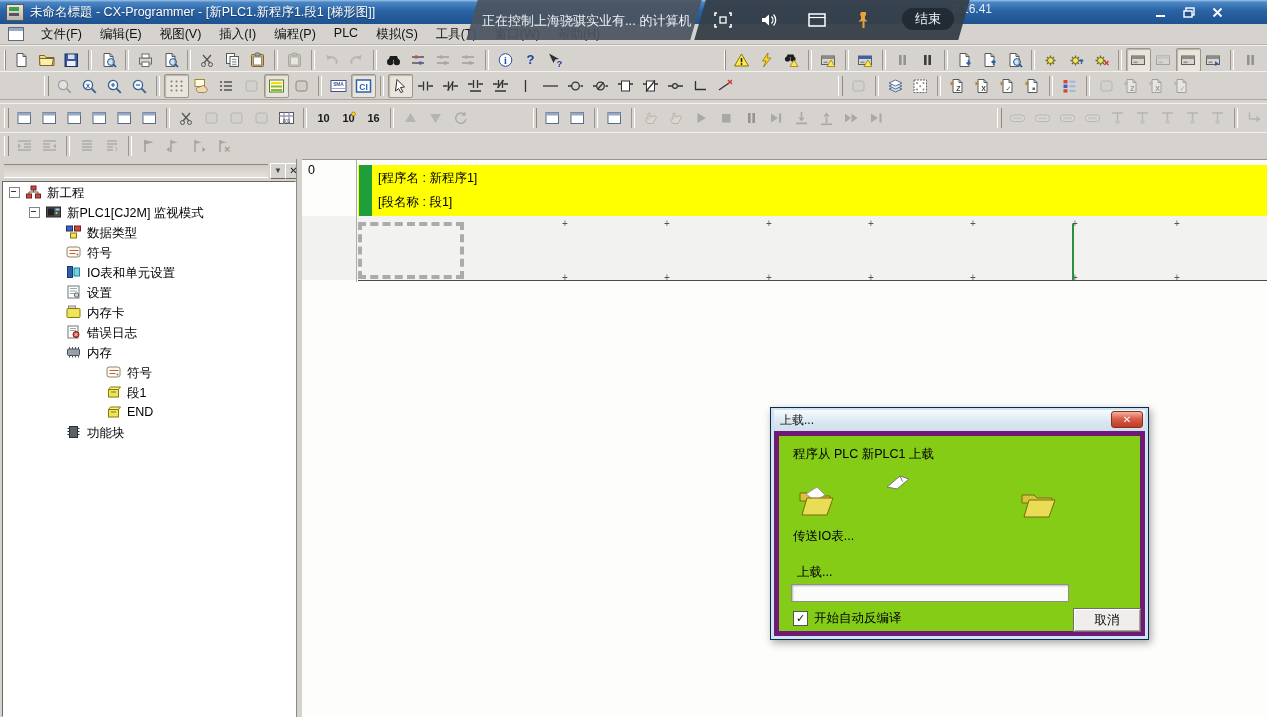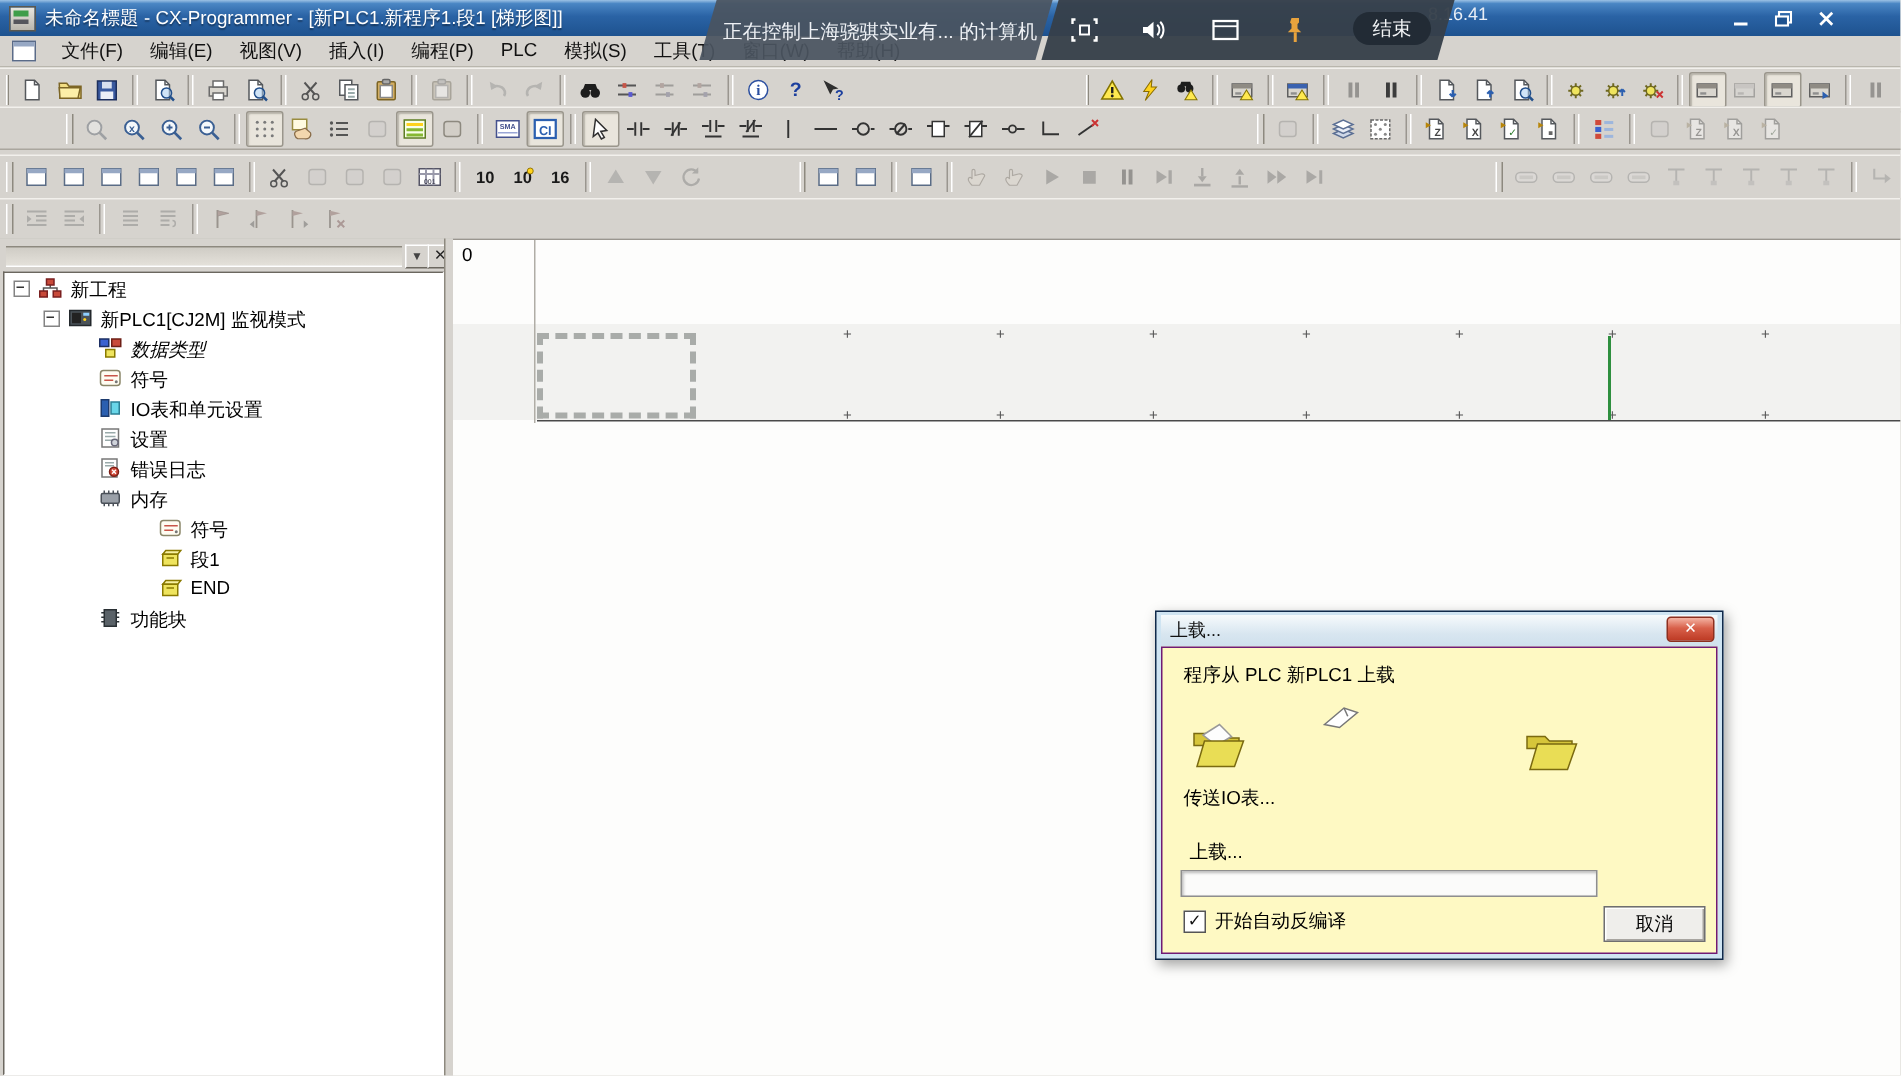--- a/index.html
+++ b/index.html
@@ -75,21 +75,21 @@
   #gvline{position:absolute;left:770px;top:64px;width:2px;height:56px;background:#2e8f3e;}
 
   
   #dlg{position:absolute;left:770px;top:407px;width:377px;height:231px;z-index:8;
     border:1px solid #10294a;background:#cfe4f2;box-shadow:2px 3px 8px rgba(0,0,0,.35);}
   #dlgtitle{position:absolute;left:3px;top:2px;right:3px;height:21px;background:linear-gradient(180deg,#f6fafc,#d8e6f0 60%,#cfe0ec);display:flex;align-items:center;}
   #dlgtitletext{font-size:12px;color:#111;margin-left:6px;}
   #dlgclose{position:absolute;right:5px;top:3px;width:30px;height:15px;border:1px solid #8d2f1f;border-radius:3px;
     background:linear-gradient(180deg,#f4b3a3,#d8604a 45%,#bd3a24);color:#fff;font-size:10px;font-weight:bold;
     display:flex;align-items:center;justify-content:center;}
-  #dlgbody{position:absolute;left:3px;top:23px;right:3px;bottom:3px;background:#fef9c3;border:1px solid #701a75;}
+  #dlgbody{position:absolute;left:3px;top:23px;right:3px;bottom:3px;background:#84cc16;border:5px solid #701a75;}
   #dlgmsg{position:absolute;left:14px;top:10px;font-size:12.5px;color:#000;}
   .dlgfolder{position:absolute;width:40px;height:34px;}
   #fld1{left:18px;top:48px;} #fld2{left:240px;top:52px;}
   #paper{position:absolute;left:106px;top:36px;width:26px;height:20px;}
   #dlgtransfer{position:absolute;left:14px;top:92px;font-size:12.5px;color:#000;}
   #dlgprogresslabel{position:absolute;left:18px;top:128px;font-size:12.5px;color:#000;}
   #dlgprogress{position:absolute;left:12px;top:148px;width:276px;height:16px;background:#fbfbfa;border:1px solid #8e8e8e;box-shadow:inset 1px 1px 2px #b9b9b9;}
   #dlgcheckrow{position:absolute;left:14px;top:174px;display:flex;align-items:center;}
   #dlgcheckbox{width:13px;height:13px;background:#fff;border:1px solid #555;font-size:11px;font-weight:bold;line-height:12px;text-align:center;color:#111;}
   #dlgchecklabel{font-size:12.5px;color:#000;margin-left:6px;}
@@ -1061,21 +1061,21 @@
                   <circle cx="11" cy="8" r="1" fill="#ffd21c"></circle>
                 </svg></span>
               <span class="tlabel" style="left: 64px;">新PLC1[CJ2M] 监视模式</span>
             </div>
             <div class="trow">
               <span class="ticon" style="left: 62px;"><svg width="17" height="14" viewBox="0 0 16 14">
                   <rect x="1" y="1" width="6" height="5" fill="#3a62d0" stroke="#1c2f63"></rect>
                   <rect x="9" y="1" width="6" height="5" fill="#c84a3a" stroke="#6e1f16"></rect>
                   <rect x="5" y="8" width="6" height="5" fill="#efe45e" stroke="#8a7a00"></rect>
                 </svg></span>
-              <span class="tlabel" style="left: 84px; font-style: italic;">数据类型</span>
+              <span class="tlabel" style="left: 84px;">数据类型</span>
             </div>
             <div class="trow">
               <span class="ticon" style="left: 62px;"><svg width="17" height="14" viewBox="0 0 16 14">
                   <rect x="1.5" y="2" width="13" height="10" rx="2" fill="#fffdf2" stroke="#8a8668"></rect>
                   <path d="M4 5.5h9M4 8.5h6" stroke="#c85548" fill="none"></path>
                   <circle cx="12" cy="9.5" r="1" fill="#777"></circle>
                 </svg></span>
               <span class="tlabel" style="left: 84px;">符号</span>
             </div>
             <div class="trow">
@@ -1085,20 +1085,27 @@
                 </svg></span>
               <span class="tlabel" style="left: 84px;">IO表和单元设置</span>
             </div>
             <div class="trow">
               <span class="ticon" style="left: 62px;"><svg width="17" height="14" viewBox="0 0 16 14">
                   <rect x="2.5" y="1" width="11" height="12" fill="#fff" stroke="#777"></rect>
                   <path d="M4.5 3.5h7M4.5 6h7M4.5 8.5h5" stroke="#9aa" fill="none"></path>
                   <circle cx="11" cy="10" r="2.2" fill="#cfd3da" stroke="#667"></circle>
                 </svg></span>
               <span class="tlabel" style="left: 84px;">设置</span>
+            </div>
+            <div class="trow">
+              <span class="ticon" style="left: 62px;"><svg width="17" height="14" viewBox="0 0 16 14">
+                  <rect x="3" y="1" width="7" height="3.5" fill="#d9d6cf" stroke="#8a8a8a"></rect>
+                  <rect x="1.5" y="3.5" width="13" height="9" rx="1" fill="#efe45e" stroke="#8a7a00"></rect>
+                </svg></span>
+              <span class="tlabel" style="left: 84px;">内存卡</span>
             </div>
             <div class="trow">
               <span class="ticon" style="left: 62px;"><svg width="17" height="14" viewBox="0 0 16 14">
                   <rect x="2.5" y="1" width="10" height="12" fill="#fff" stroke="#777"></rect>
                   <path d="M4.5 3.5h6M4.5 5.5h6" stroke="#9aa" fill="none"></path>
                   <circle cx="10.5" cy="9.5" r="3" fill="#d04a3a" stroke="#7c1f16"></circle>
                   <path d="M9.2 8.2l2.6 2.6M11.8 8.2l-2.6 2.6" stroke="#fff" stroke-width=".9"></path>
                 </svg></span>
               <span class="tlabel" style="left: 84px;">错误日志</span>
             </div>
@@ -1144,20 +1151,25 @@
       </div>
     </div>
 
     <div id="splitter"></div>
 
     <div id="ladder">
       <div id="gridstrip"></div>
       <div id="rungcol">
         <div id="rungnum">0</div>
       </div>
+      <div id="banner">
+        <div id="busgreen"></div>
+        <div class="bannerline" id="bline1">[程序名 : 新程序1]</div>
+        <div class="bannerline" id="bline2">[段名称 : 段1]</div>
+      </div>
       <div id="selcell"></div>
       <div id="marks">
           <div class="pmark" style="left: 260px; top: 61px;">+</div>
           <div class="pmark" style="left: 260px; top: 115px;">+</div>
           <div class="pmark" style="left: 362px; top: 61px;">+</div>
           <div class="pmark" style="left: 362px; top: 115px;">+</div>
           <div class="pmark" style="left: 464px; top: 61px;">+</div>
           <div class="pmark" style="left: 464px; top: 115px;">+</div>
           <div class="pmark" style="left: 566px; top: 61px;">+</div>
           <div class="pmark" style="left: 566px; top: 115px;">+</div>

